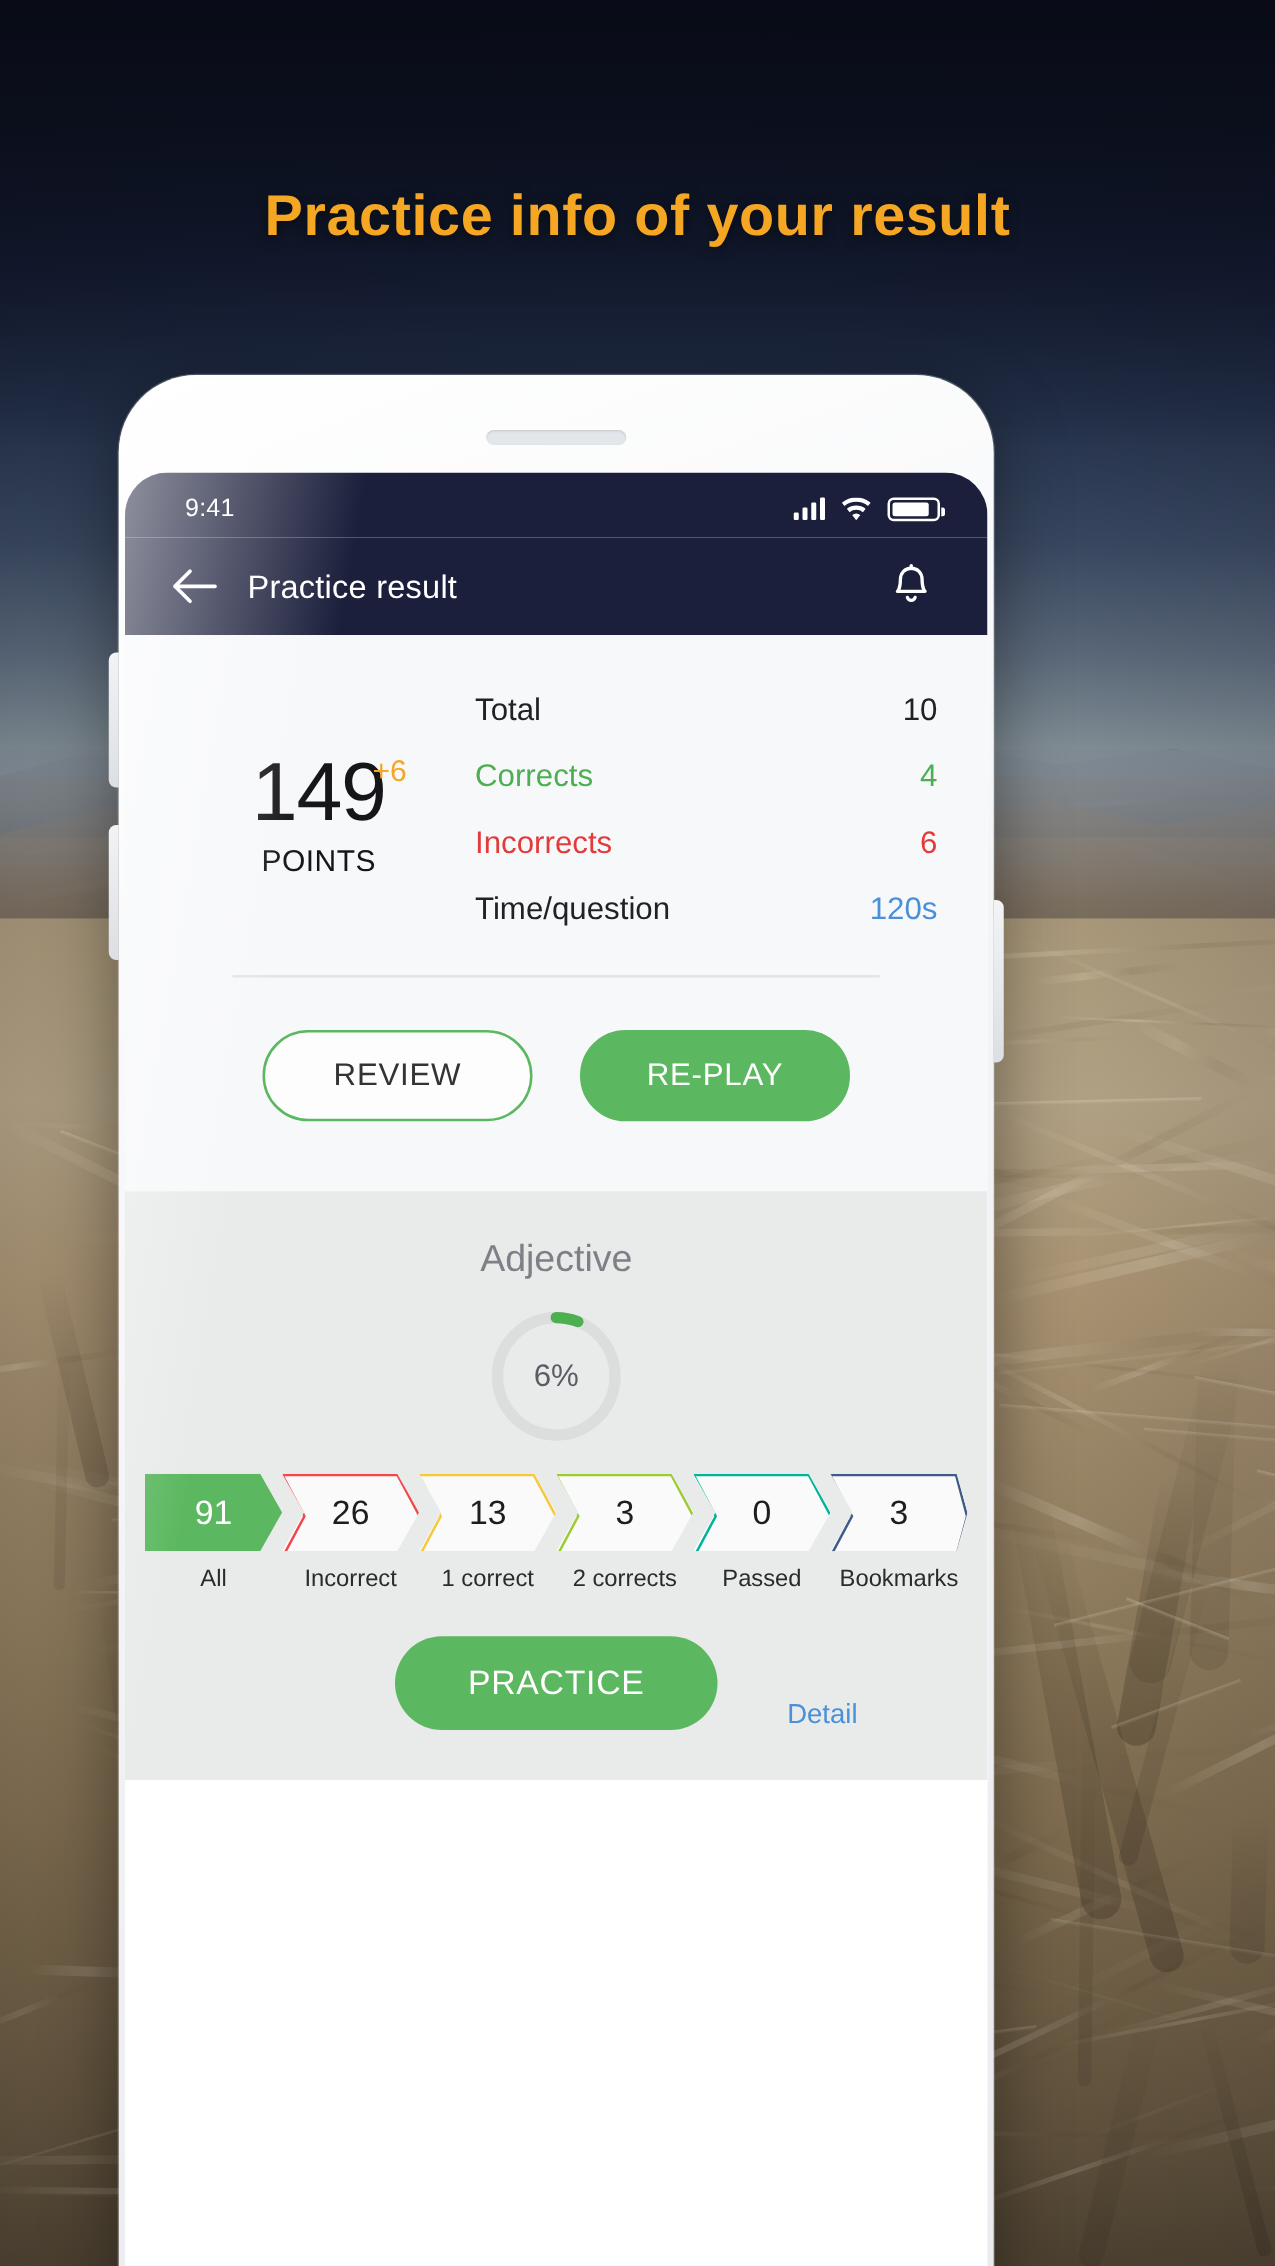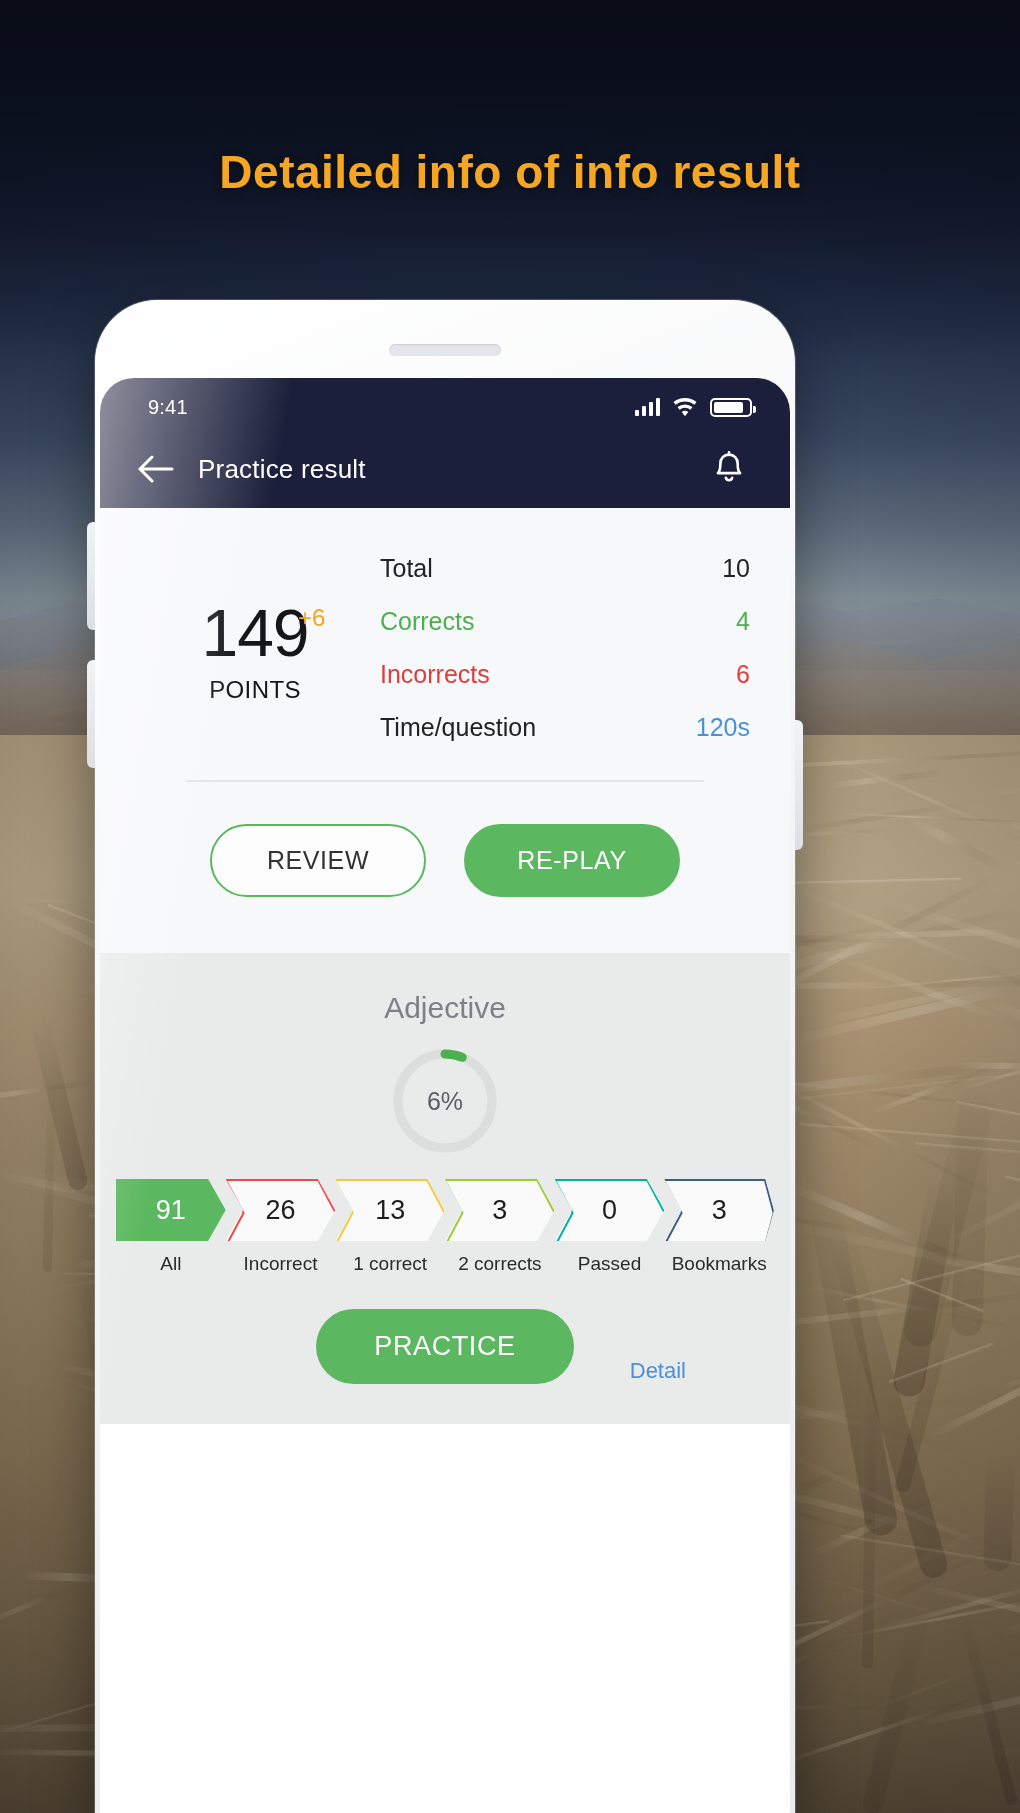--- a/index.html
+++ b/index.html
@@ -484,21 +484,21 @@
         <span class="ridgeline" style="top:874px;left:374px;width:202px;height:3px;opacity:0.49;transform:rotate(16.2deg)"></span>
       </div>
   </div>
   <div class="ridge-far"></div>
   <div class="ridge-mid"></div>
   <div class="haze-top"></div>
   <div class="dark-top"></div>
   <div class="vignette"></div>
 </div>
 
-<div class="headline">Detailed info of info result</div>
+<div class="headline">Practice info of your result</div>
 
 <div class="phone">
   <div class="speaker"></div>
   <div class="btn-side s1"></div>
   <div class="btn-side s2"></div>
   <div class="btn-side right"></div>
 
   <div class="screen">
 
     <div class="statusbar">

